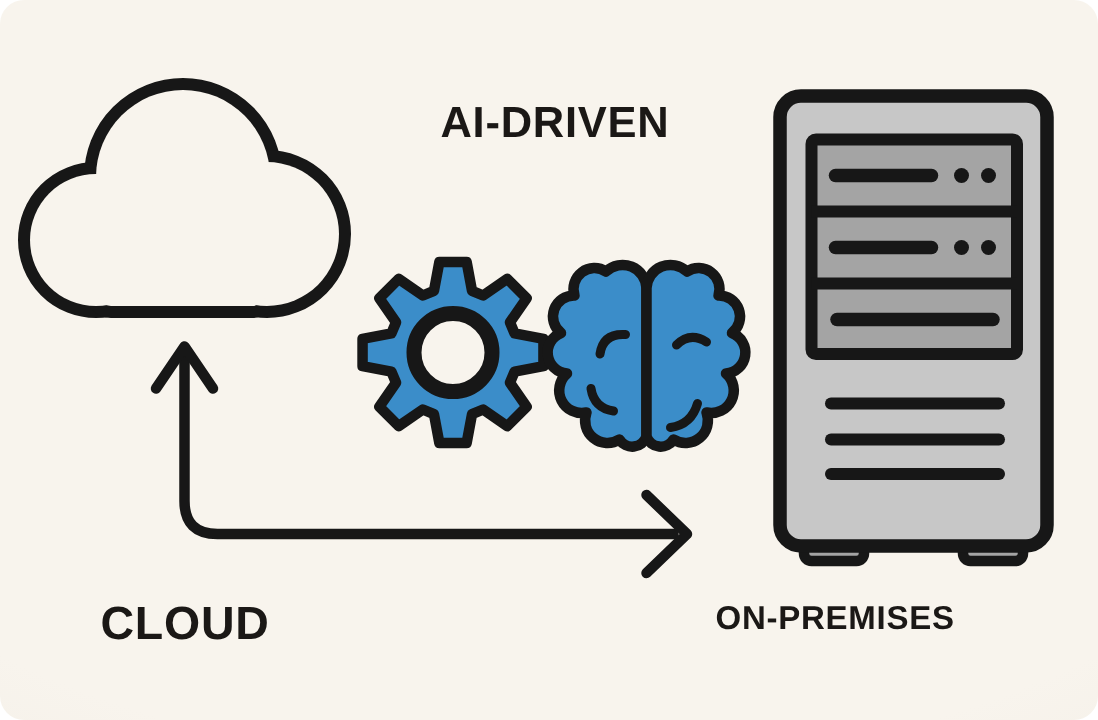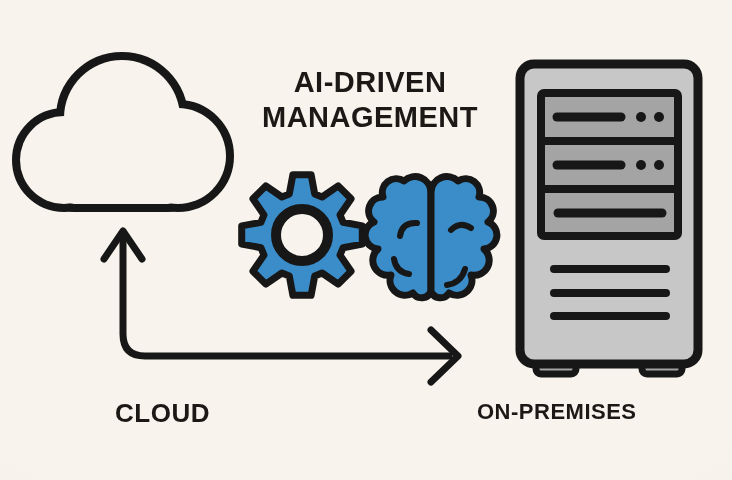--- a/index.html
+++ b/index.html
@@ -3,37 +3,38 @@
 <meta charset="utf-8">
 <style>
   html,body{margin:0;padding:0;}
   .stage{
     position:relative;
     width:732px;height:480px;
     overflow:hidden;
     background:
       radial-gradient(ellipse 120% 100% at 50% 45%, var(--background, #f8f4ed) 62%, #efeae1 100%);
     font-family:"Liberation Sans", sans-serif;
+    border-radius:16px;
   }
   .stage svg{position:absolute;left:0;top:0;}
   .txt{
     position:absolute;
     color:var(--text,#1b1816);
     font-weight:bold;
     letter-spacing:0.5px;
     white-space:nowrap;
     user-select:none;
   }
   .title{
     left:238px;top:65px;width:264px;
     font-size:29px;line-height:35px;
     text-align:center;
   }
   .title span{display:block;}
-  .label-cloud{left:67px;top:398px;font-size:26px;margin-left:48px;}
+  .label-cloud{left:67px;top:398px;font-size:31px;}
   .label-onprem{left:477px;top:399px;font-size:22px;}
 </style>
 </head>
 <body>
 
 <div class="stage">
 
   <svg width="732" height="480" viewBox="0 0 732 480">
 
     <g stroke="var(--outline)" stroke-width="16" fill="var(--background)">
@@ -110,17 +111,16 @@
       <g stroke="var(--outline)" stroke-width="8" stroke-linecap="round">
         <path d="M 554 269 H 666"></path>
         <path d="M 554 293 H 666"></path>
         <path d="M 554 316 H 666"></path>
       </g>
     </g>
   </svg>
 
   <div class="txt title">
     <span>AI-DRIVEN</span>
-    <span>MANAGEMENT</span>
   </div>
   <div class="txt label-cloud">CLOUD</div>
   <div class="txt label-onprem">ON-PREMISES</div>
 </div>
 
 </body></html>

